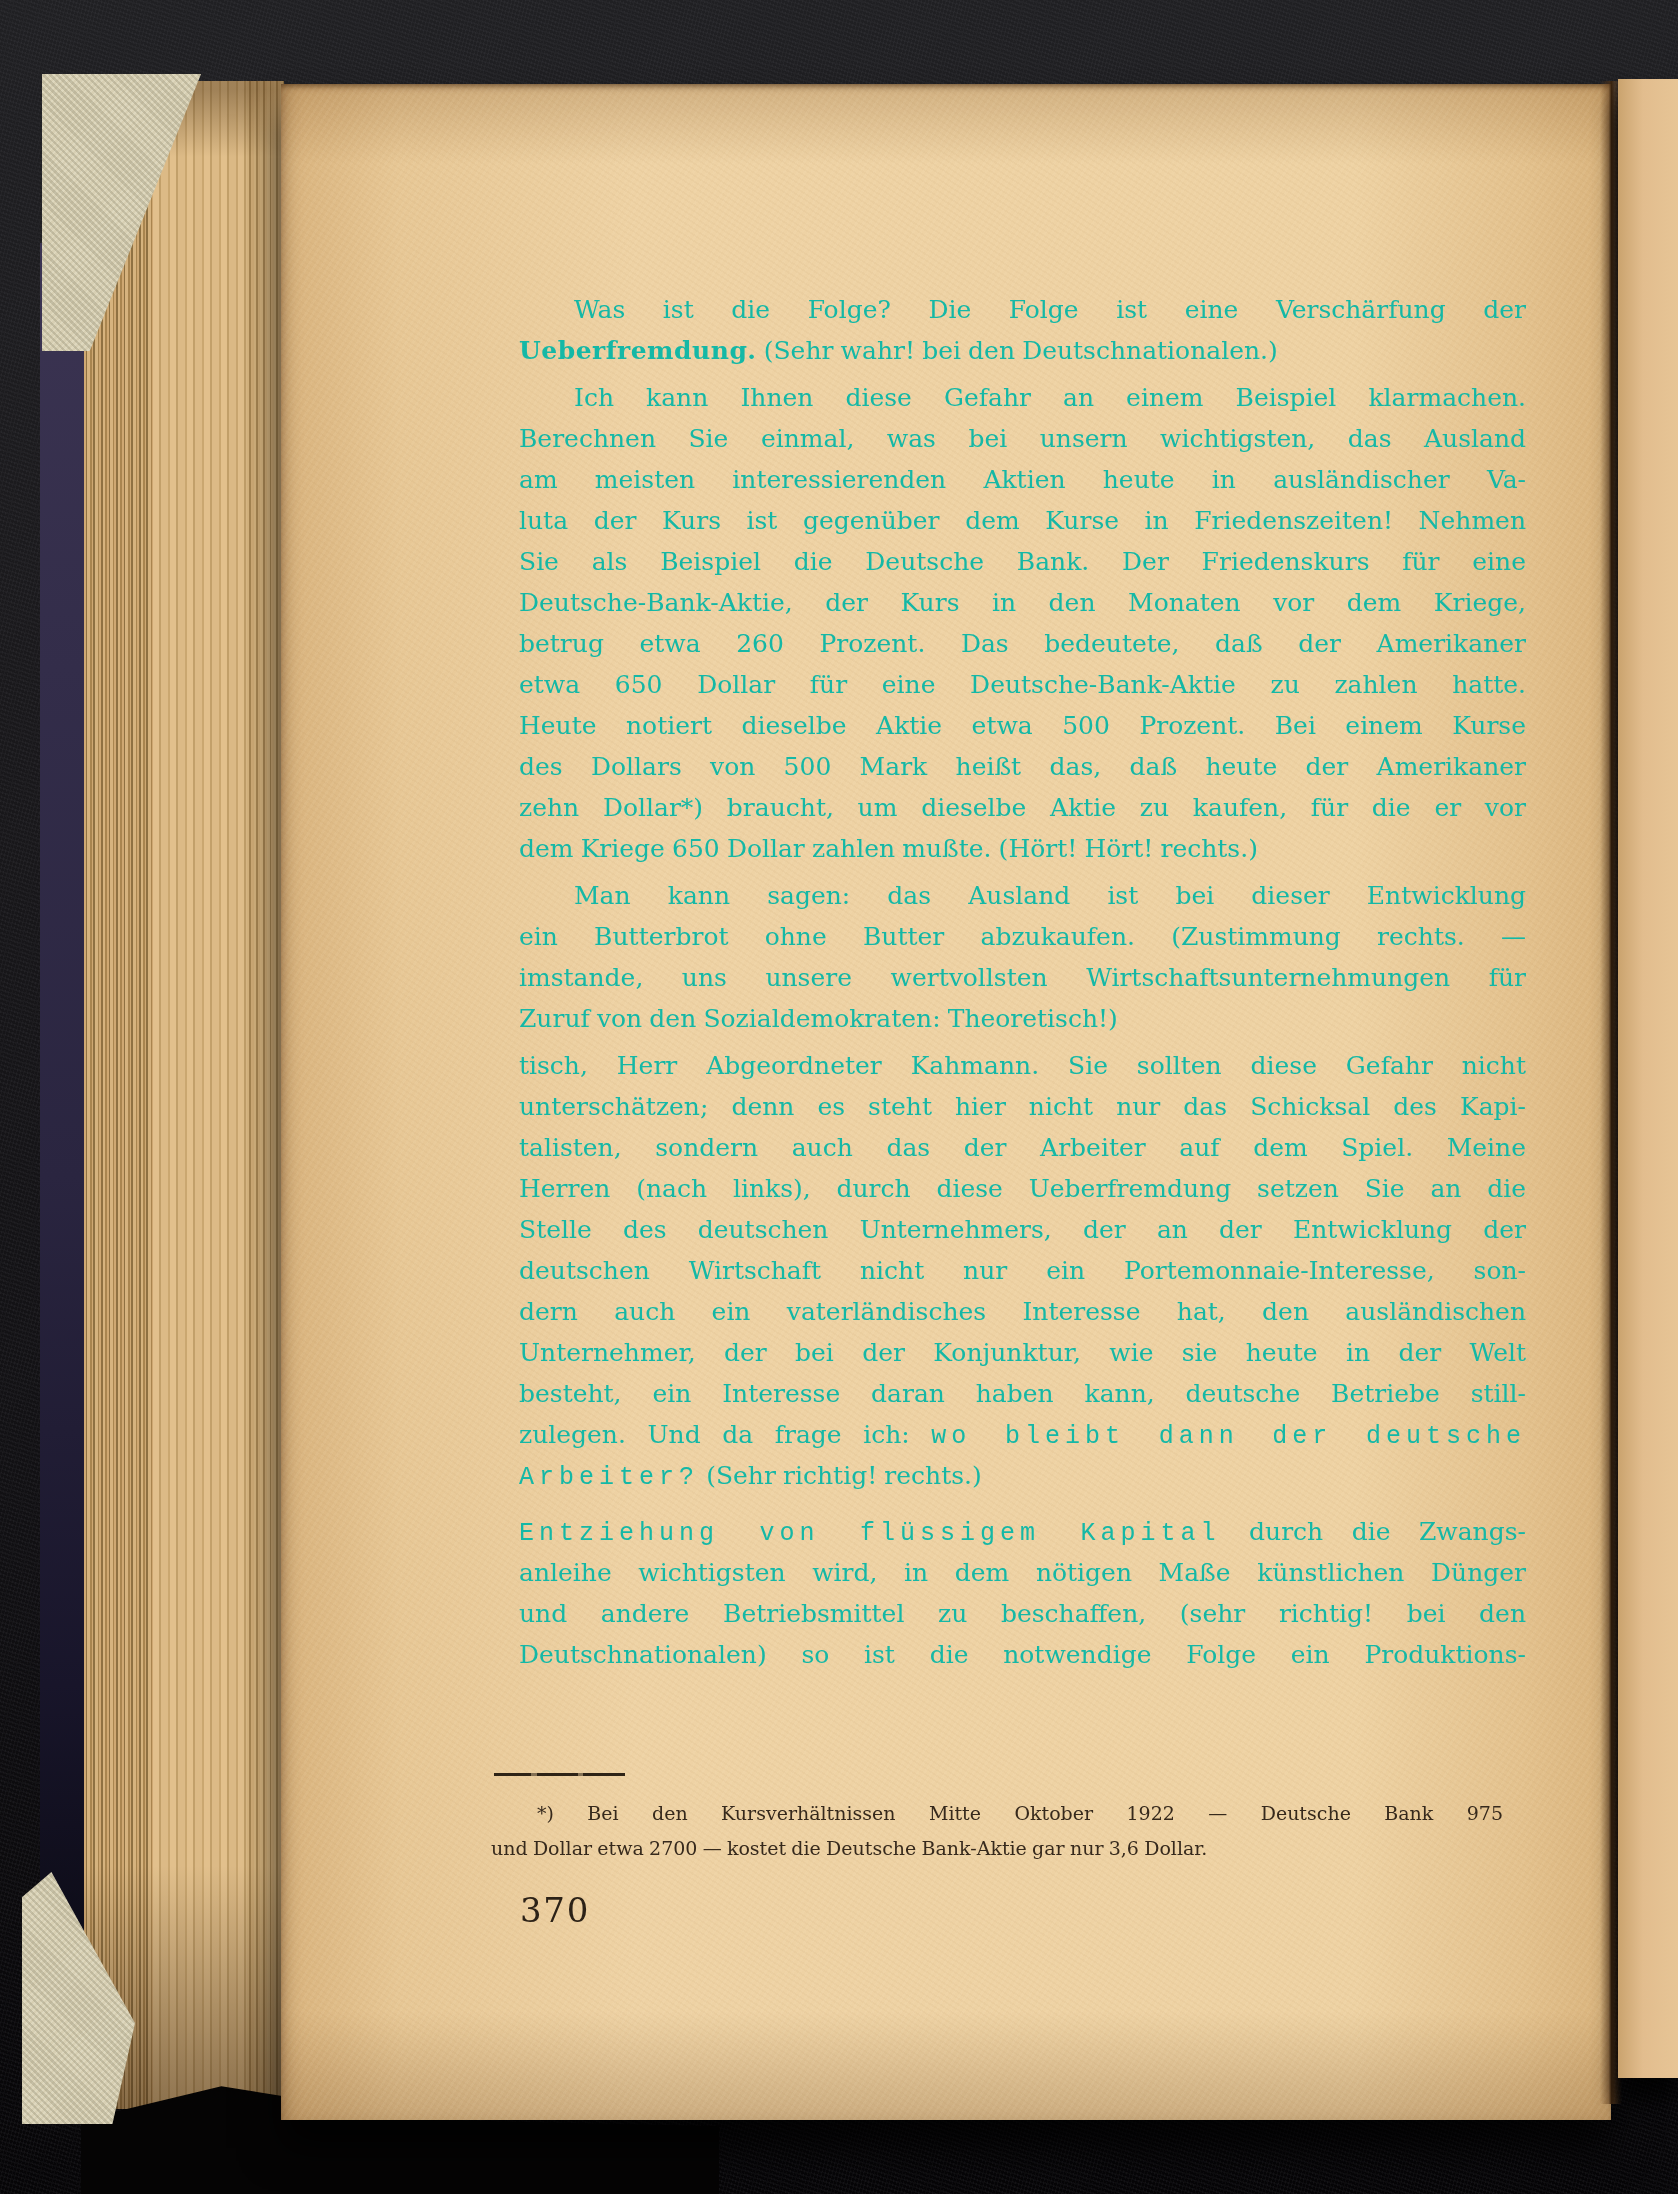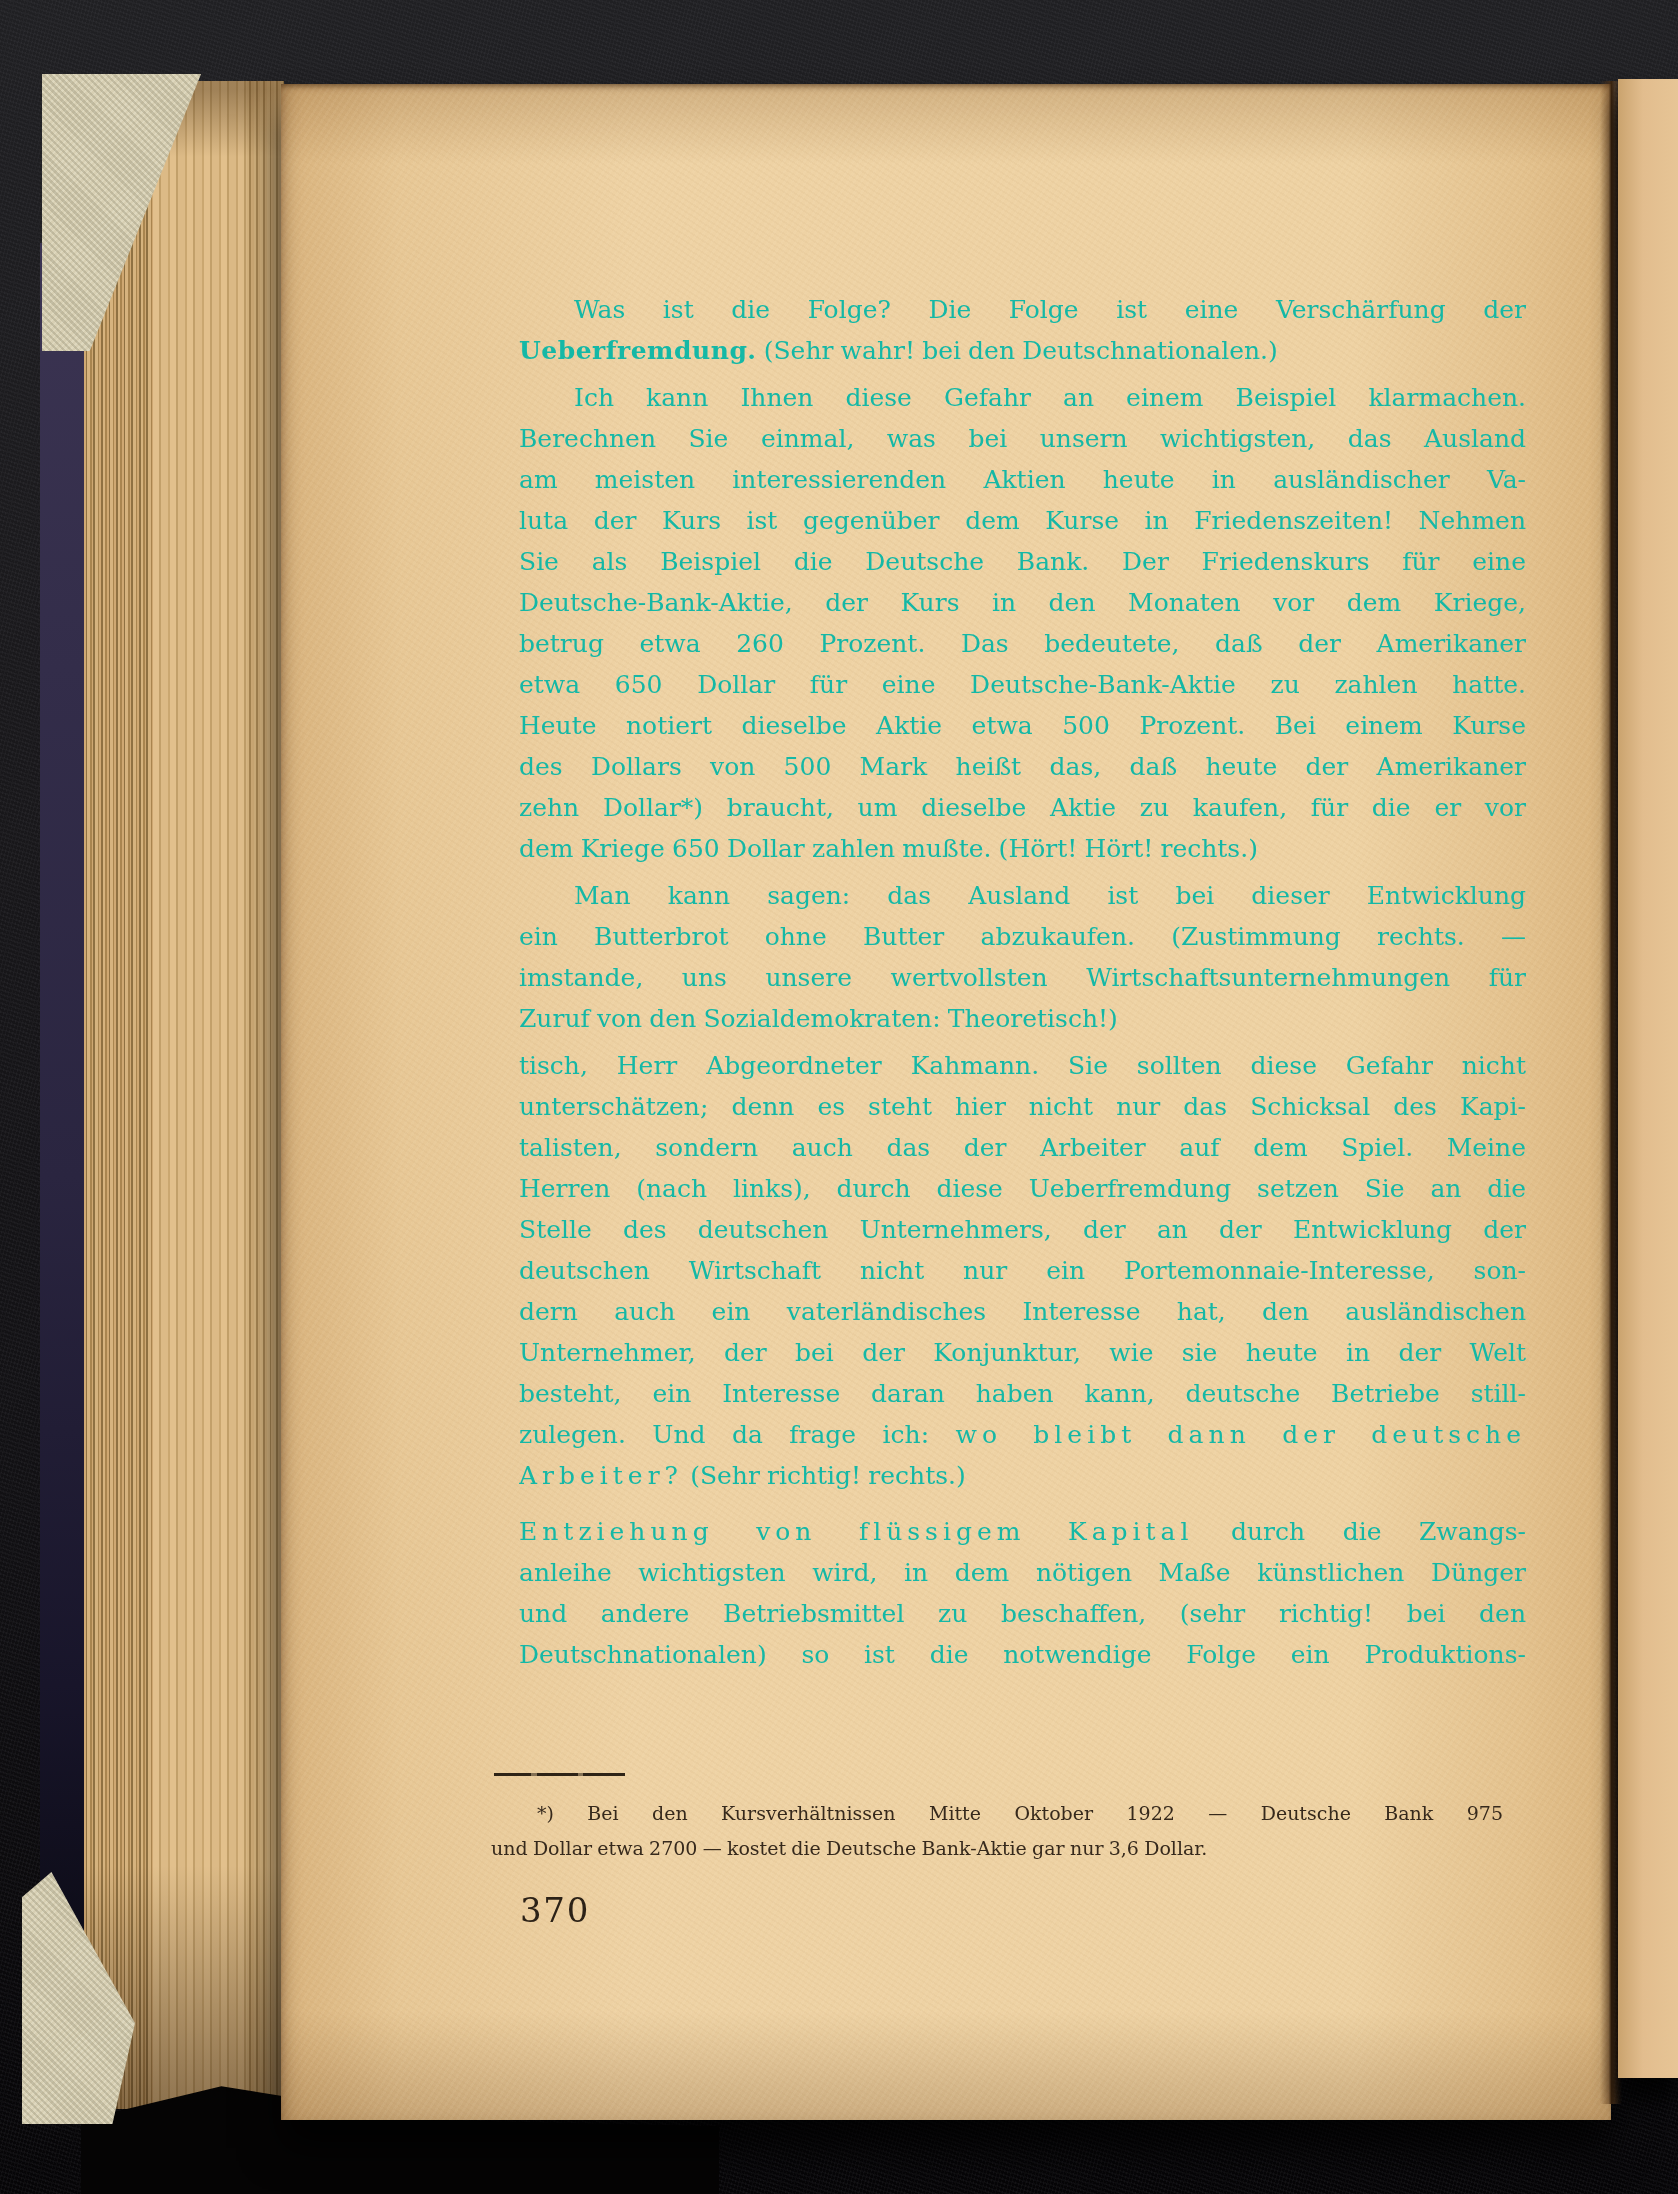--- a/index.html
+++ b/index.html
@@ -93,21 +93,21 @@
   }
   .line{
     text-align:justify;text-align-last:justify;
     height:41px;overflow:hidden;
   }
   .line.end{text-align-last:left;}
   .line.indent{text-indent:55px;}
   .para + .para{margin-top:5.9px;}
   .para.gap{margin-top:15px;}
   .em-bold{font-weight:bold;letter-spacing:.02em;}
-  .em-spaced{letter-spacing:.2em;}
+  .em-spaced{letter-spacing:.2em;font-family:Liberation Mono, monospace;}
   .footnote-rule{
     position:absolute;left:494px;top:1773px;width:131px;height:3.4px;
     background:linear-gradient(90deg,#2e2316 0 28%,rgba(46,35,22,.55) 28% 33%,#2e2316 33% 64%,rgba(46,35,22,.55) 64% 68%,#2e2316 68% 100%);
   }
   .footnote{
     position:absolute;left:491px;top:1796px;width:1012px;
     color:#36291c;font-size:19px;line-height:35px;word-spacing:-0.8px;
   }
   .fline{height:35px;overflow:hidden;}
   .fline.justify{text-align:justify;text-align-last:justify;}

